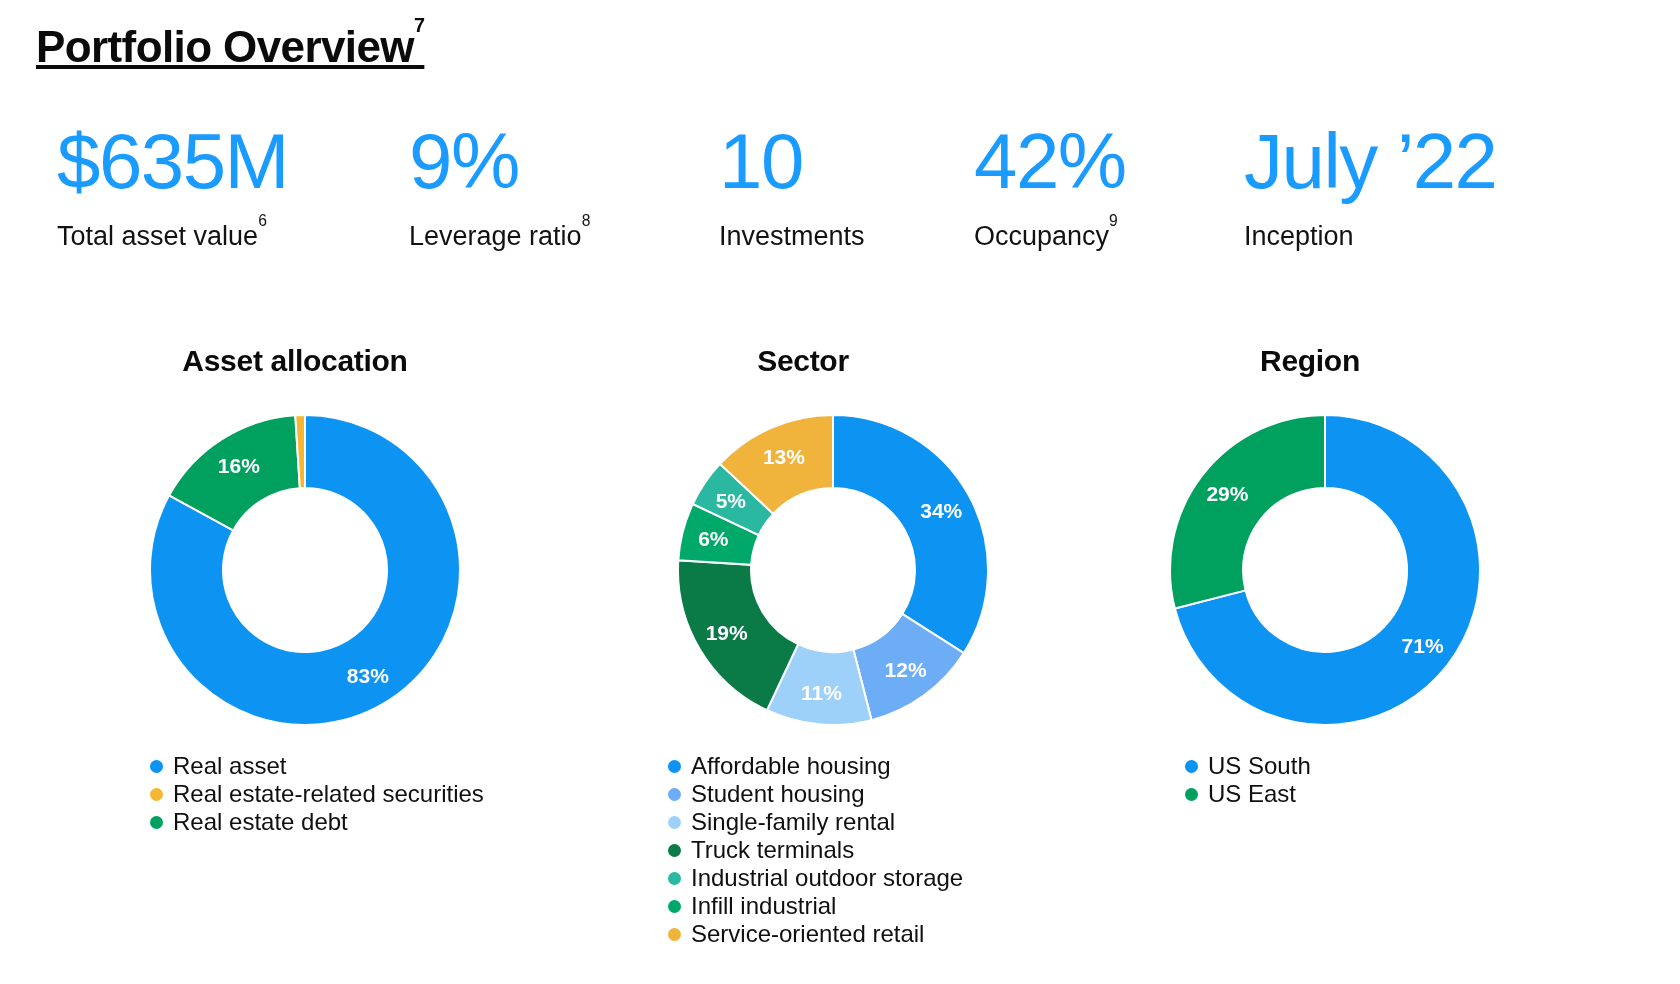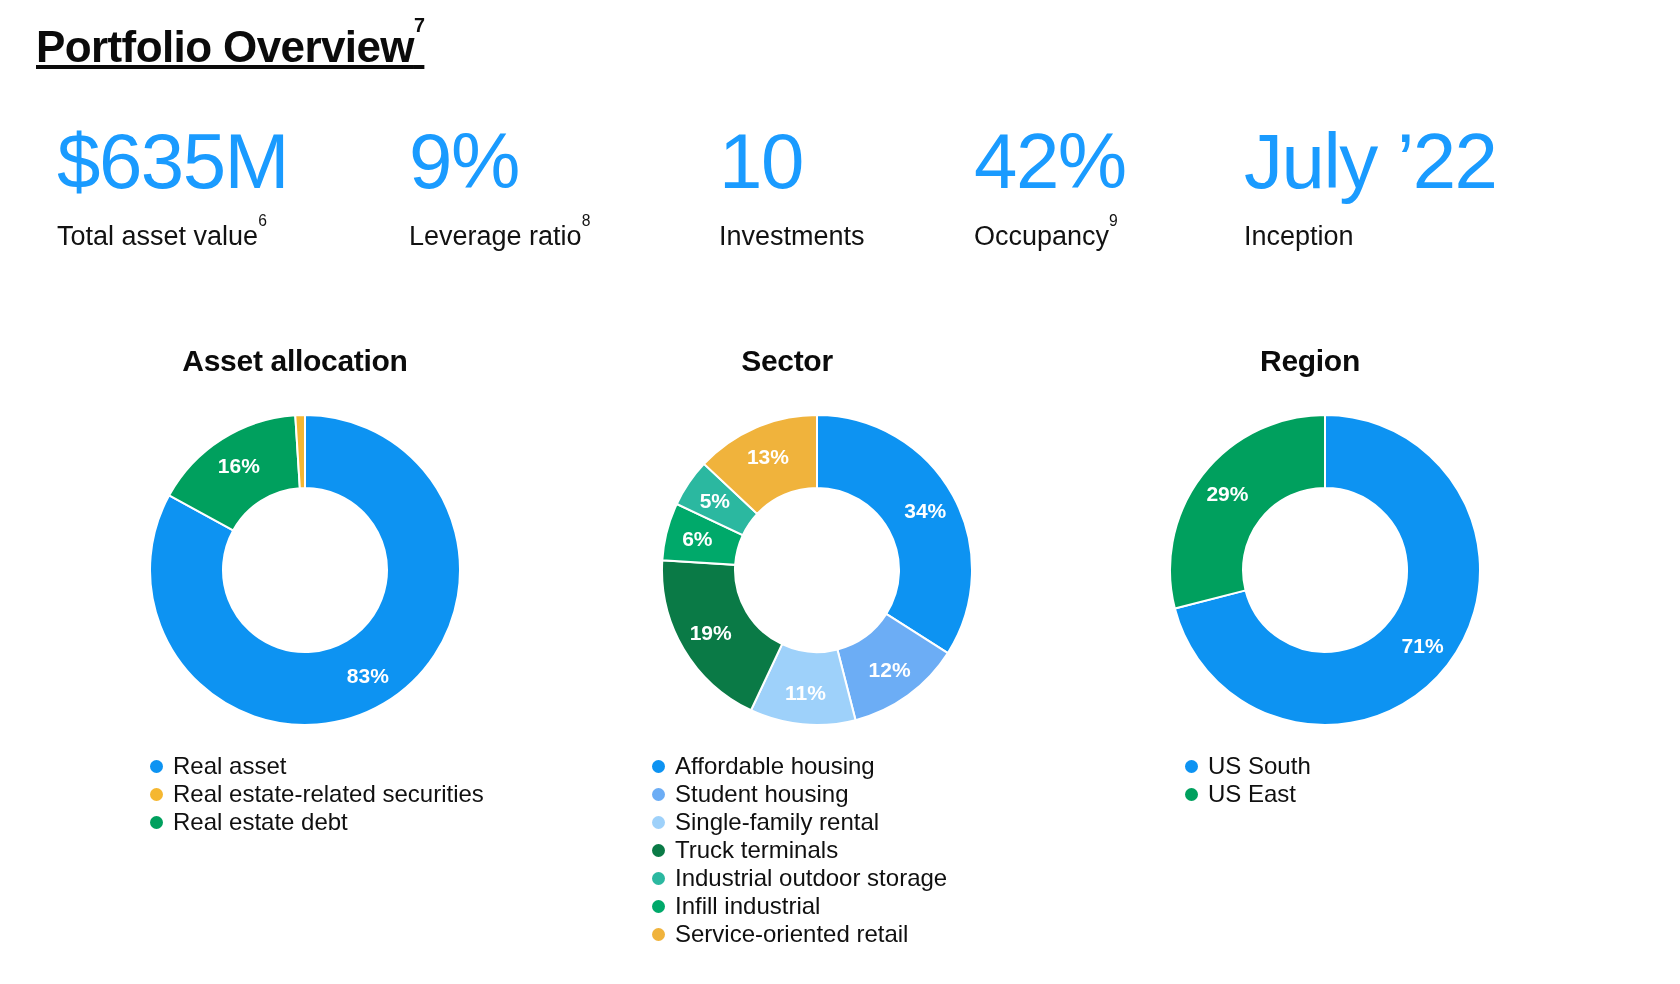--- a/index.html
+++ b/index.html
@@ -81,21 +81,21 @@
     top: 296px;
     left: 0;
     width: 1680px;
   }
   .chart-block {
     position: absolute;
     top: 0;
     margin-top: 48px;
   }
   .chart-block.asset  { left: 60px;   width: 470px; }
-  .chart-block.sector { left: 552px;  width: 470px; }
+  .chart-block.sector { left: 568px;  width: 470px; }
   .chart-block.region { left: 1075px; width: 470px; }
 
   .chart-title {
     text-align: center;
     font-size: 30px;
     font-weight: 700;
     color: #0b0b0b;
     letter-spacing: -0.3px;
     height: 40px;
   }

